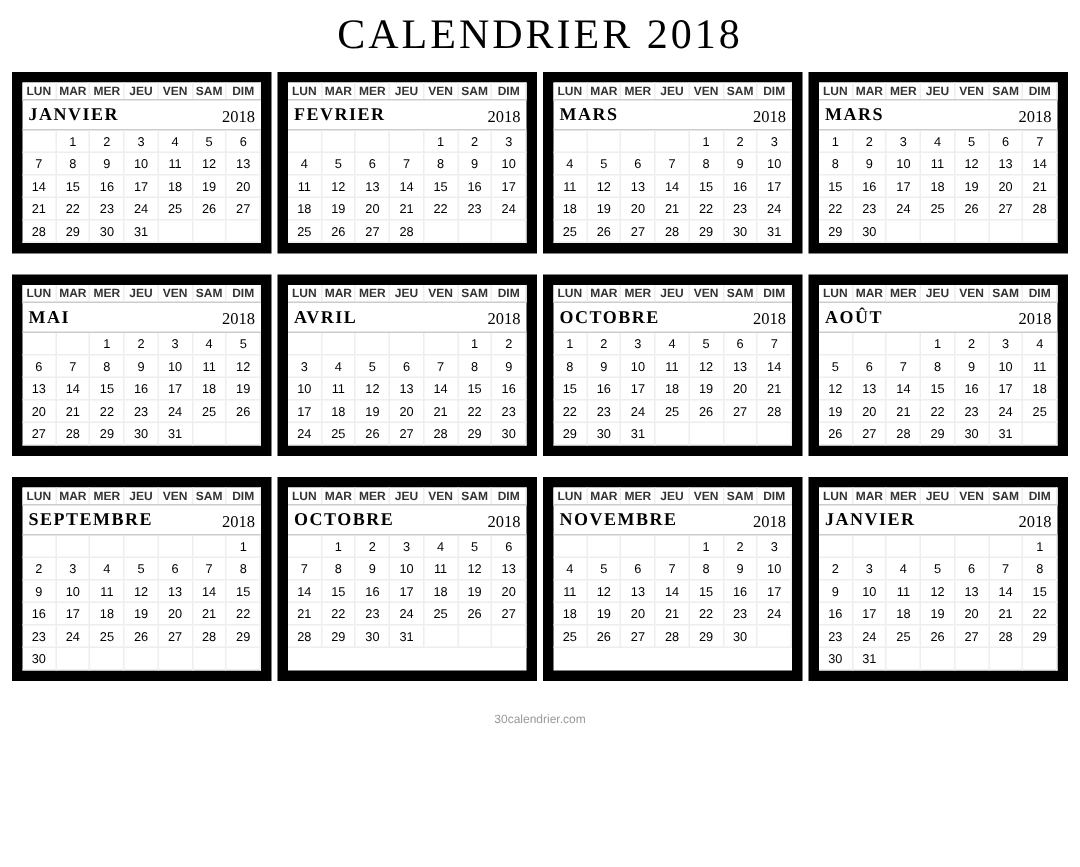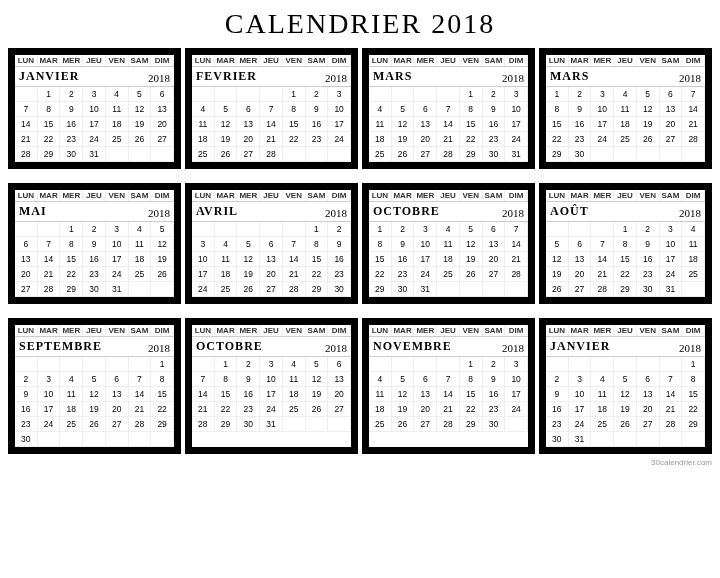--- a/index.html
+++ b/index.html
@@ -65,24 +65,24 @@
     }
     .day-cell {
       text-align: center;
       padding: 2px 1px;
       font-size: 8.5px;
       border-right: 1px solid #eee;
       border-bottom: 1px solid #eee;
       min-height: 14px;
     }
     .watermark {
-      text-align: right;
+      text-align: center;
       font-size: 8px;
       color: #999;
-      margin-top: 4px;
+      margin-top: 21px;
     }
     .section-gap {
       height: 6px;
     }
   </style>
 </head>
 <body>
 
 <div class="page-title">CALENDRIER 2018</div>
 

